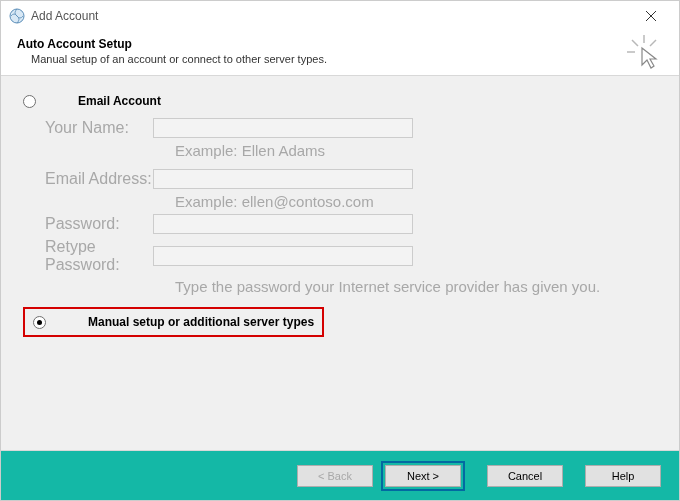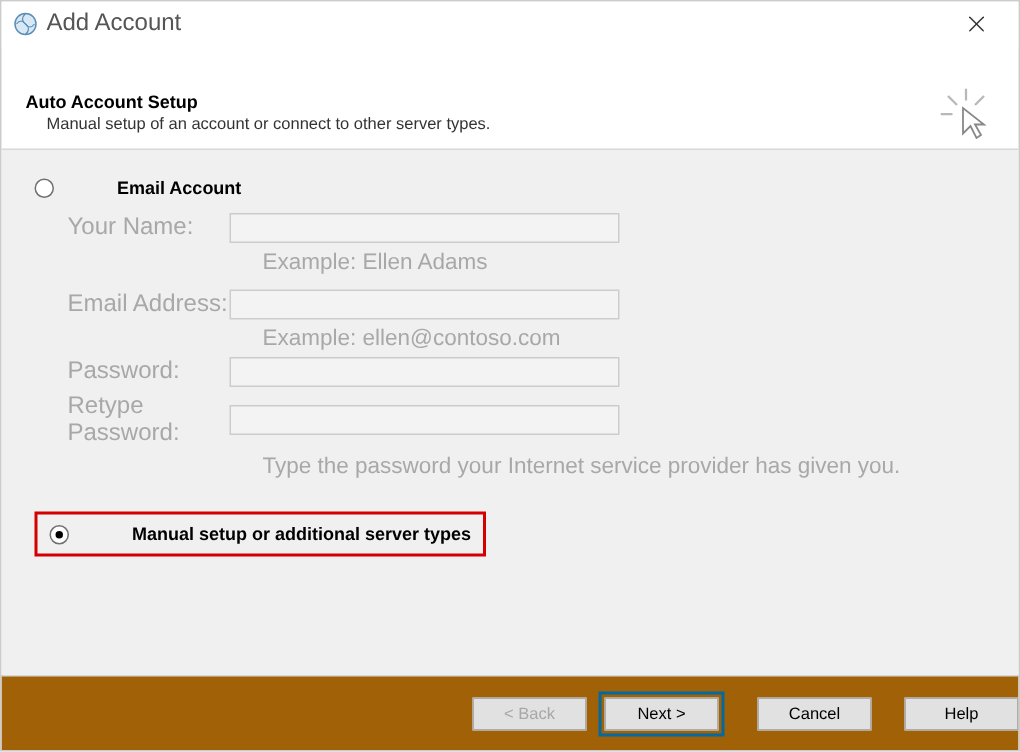--- a/index.html
+++ b/index.html
@@ -24,34 +24,33 @@
     }
     .titlebar-icon {
       width: 16px; height: 16px;
       margin-right: 6px;
       display: inline-flex;
       align-items: center; justify-content: center;
     }
     .titlebar-title {
       flex: 1;
       color: #555;
-      font-size: 16px;
+      font-size: 12px;
     }
     .titlebar-close {
       width: 40px; height: 28px;
       display: flex;
       align-items: center; justify-content: center;
       color: #555;
       cursor: pointer;
     }
     .titlebar-close svg { width: 10px; height: 10px; }
     .header {
       padding: 6px 16px 10px 16px;
       position: relative;
-      margin-top: 24px;
     }
     .header-title {
       font-weight: bold;
       font-size: 12px;
       color: #000;
       margin-bottom: 2px;
     }
     .header-sub {
       color: #333;
       font-size: 11px;
@@ -126,30 +125,31 @@
       font-size: 15px;
       margin-bottom: 10px;
     }
     .form-hint.tight { margin-bottom: 4px; }
     .highlight-box {
       border: 2px solid #d40000;
       padding: 6px 8px;
       display: inline-flex;
       align-items: center;
       gap: 6px;
-      margin-top: 12px;
+      margin-top: 2px;
     }
     .footer {
       height: 50px;
-      background: #a16207;
+      background: #14b8a6;
       border-top: 1px solid #d8d8d8;
       display: flex;
       align-items: center;
       justify-content: flex-end;
       gap: 8px;
+      padding-right: 18px;
     }
     .btn {
       min-width: 76px;
       height: 22px;
       border: 1px solid #adadad;
       background: #e1e1e1;
       font-size: 11px;
       color: #000;
       display: inline-flex;
       align-items: center;

